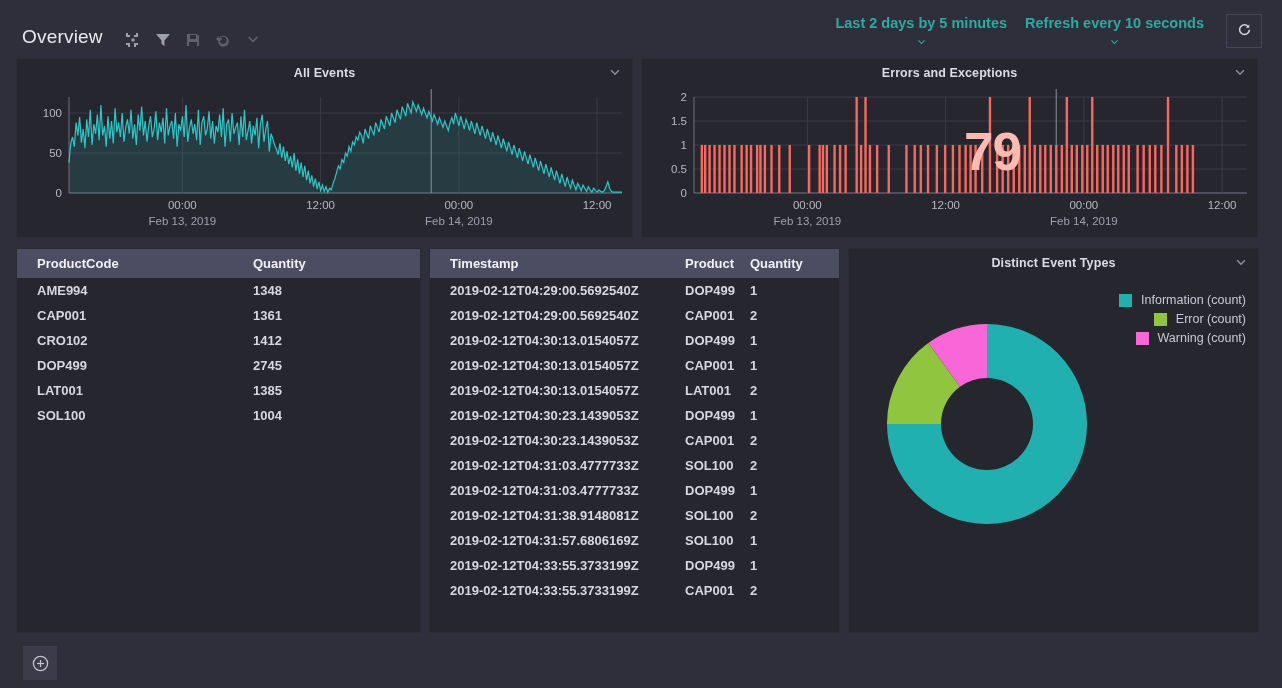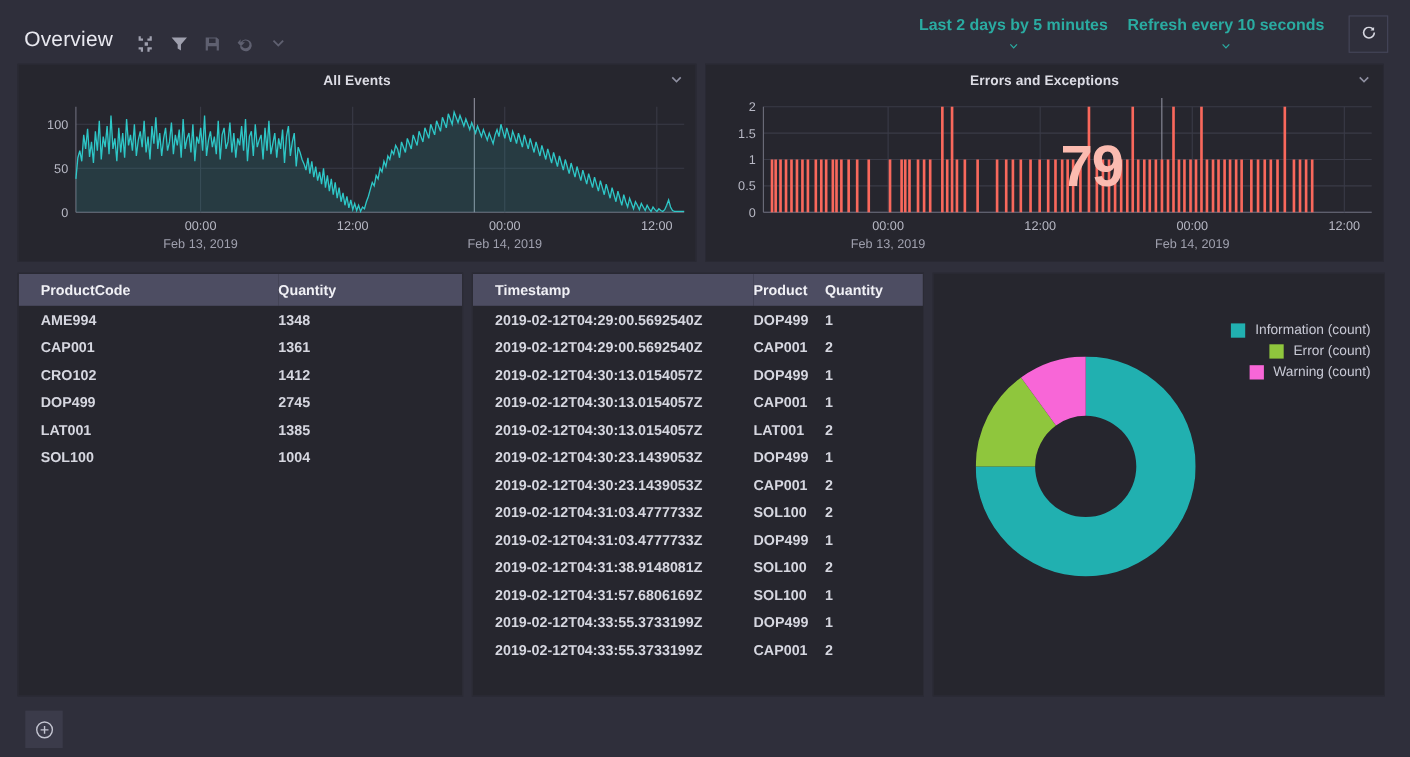--- a/index.html
+++ b/index.html
@@ -482,20 +482,28 @@
               <td class="lo-c1">2019-02-12T04:33:55.3733199Z</td>
               <td class="lo-c2">CRO102</td>
               <td class="lo-c3">1</td>
             </tr>
           </tbody>
       </table>
     </div>
   </div>
 
   <div class="panel panel-distinct">
+    <div class="panel-head">
+      <span class="panel-title">Distinct Event Types</span>
+      <span class="panel-menu">
+        <svg viewBox="0 0 16 16">
+            <path d="M3 5.5L8 10.5L13 5.5L11.8 4.4L8 8.2L4.2 4.4z"></path>
+          </svg>
+      </span>
+    </div>
     <div class="donut-legend" id="donut-legend">
         <div class="legend-row">
           <span class="legend-swatch" style="background: rgb(33, 176, 176);"></span>
           <span class="legend-label">Information (count)</span>
         </div>
         <div class="legend-row">
           <span class="legend-swatch" style="background: rgb(143, 198, 61);"></span>
           <span class="legend-label">Error (count)</span>
         </div>
         <div class="legend-row">

